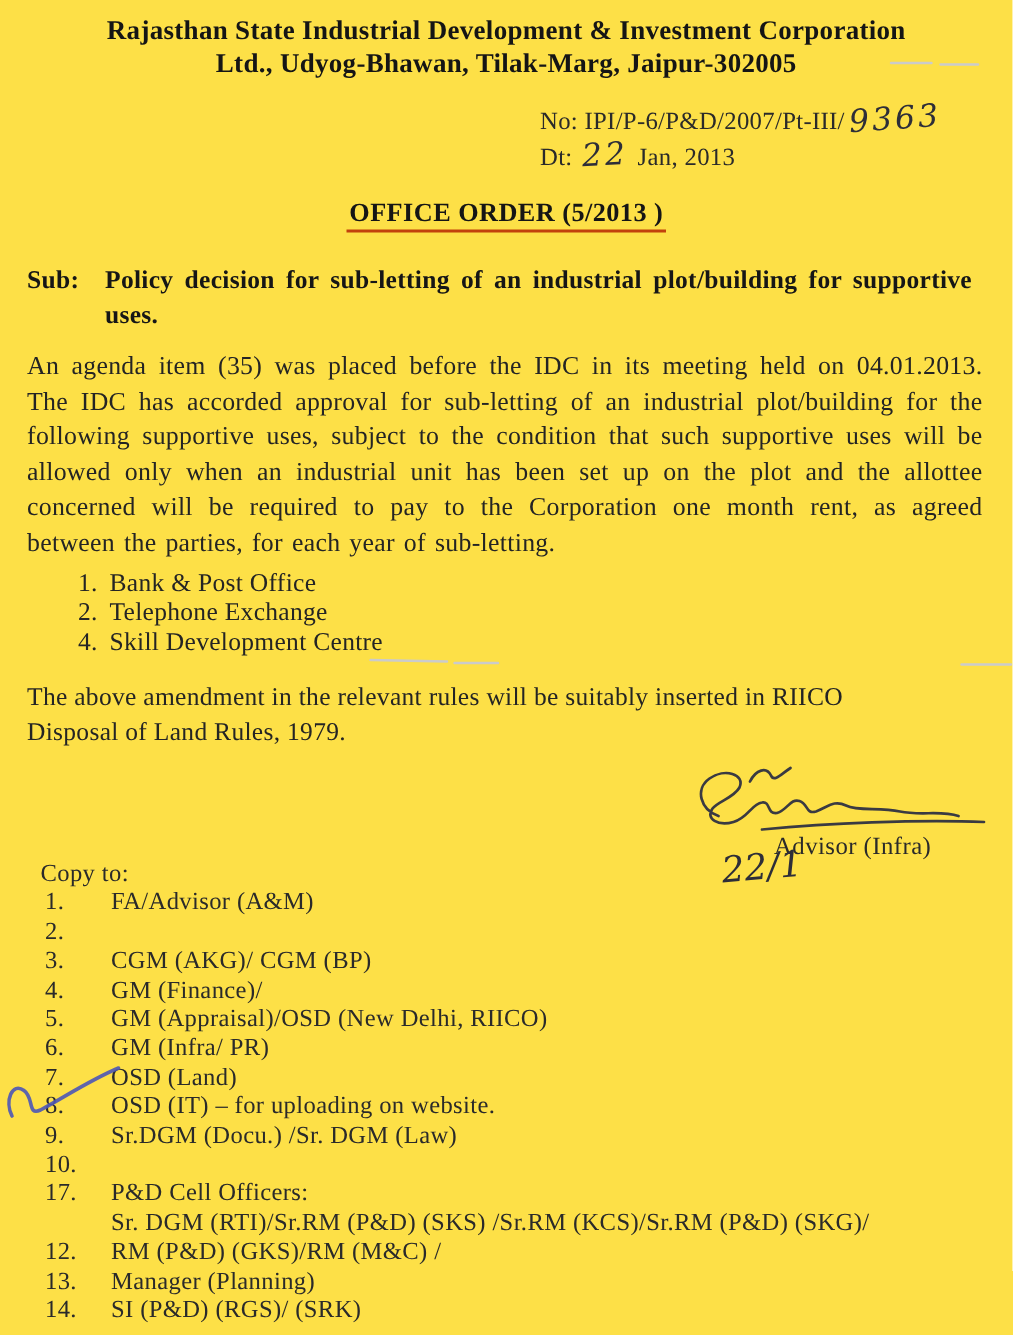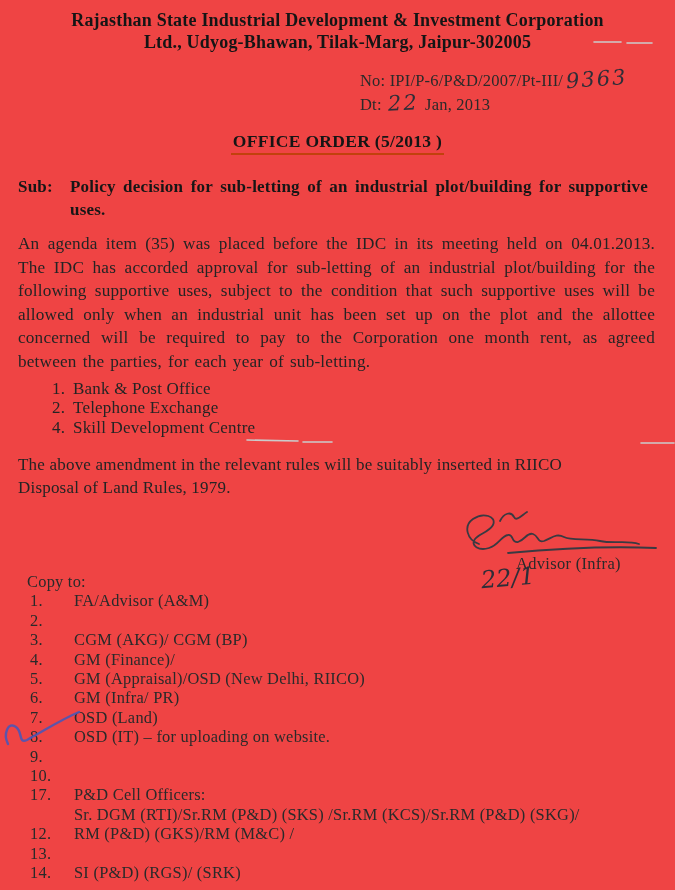--- a/index.html
+++ b/index.html
@@ -1,17 +1,17 @@
 <!DOCTYPE html>
 <html><head>
 <meta charset="utf-8">
 <style>
   html,body{margin:0;padding:0;background:#ffffff;}
   .page{
-    position:relative;width:675px;height:890px;background:#ef4444;
+    position:relative;width:675px;height:890px;background:#fde047;
     font-family:"Liberation Serif","DejaVu Serif",serif;color:#1f1f1f;
     overflow:hidden;
   }
   
   .org{text-align:center;padding-top:9px;font-weight:bold;font-size:18px;
        line-height:22px;color:#151515;letter-spacing:.2px;}
   
   .ref{margin:15px 0 0 360px;font-size:16.5px;line-height:23px;letter-spacing:.2px;color:#2a2a2a;}
   .hand{font-family:"DejaVu Serif",serif;font-style:italic;display:inline-block;color:#2e2e38;}
   .hand-ref{font-size:21px;transform:rotate(-4deg);margin-left:3px;letter-spacing:2px;}
@@ -138,35 +138,37 @@
     <div class="copy-row">
       <span class="num">7.</span>
       <span class="txt">OSD (Land)</span>
     </div>
     <div class="copy-row">
       <span class="num">8.</span>
       <span class="txt">OSD (IT) – for uploading on website.</span>
     </div>
     <div class="copy-row">
       <span class="num">9.</span>
+      <span class="txt">Sr.DGM (Docu.) /Sr. DGM (Law)</span>
     </div>
     <div class="copy-row">
       <span class="num">10.</span>
     </div>
     <div class="copy-row">
       <span class="num">17.</span>
       <span class="txt">P&amp;D Cell Officers:</span>
     </div>
     <div class="subline">Sr. DGM (RTI)/Sr.RM (P&amp;D) (SKS) /Sr.RM (KCS)/Sr.RM (P&amp;D) (SKG)/</div>
     <div class="copy-row">
       <span class="num">12.</span>
       <span class="txt">RM (P&amp;D) (GKS)/RM (M&amp;C) /</span>
     </div>
     <div class="copy-row">
       <span class="num">13.</span>
+      <span class="txt">Manager (Planning)</span>
     </div>
     <div class="copy-row">
       <span class="num">14.</span>
       <span class="txt">SI (P&amp;D) (RGS)/ (SRK)</span>
     </div>
   </div>
 
   <svg class="overlay" width="675" height="890" viewBox="0 0 675 890">
     <path d="M 8 744 C 3 734 8 721 16 727 C 23 732 18 744 27 740 C 42 732 60 720 79 712" fill="none" stroke="#4c57b6" stroke-width="2.4" stroke-linecap="round" opacity="0.9"></path>
     <g fill="none" stroke="#cbcbcb" stroke-width="1.6" stroke-linecap="round">

